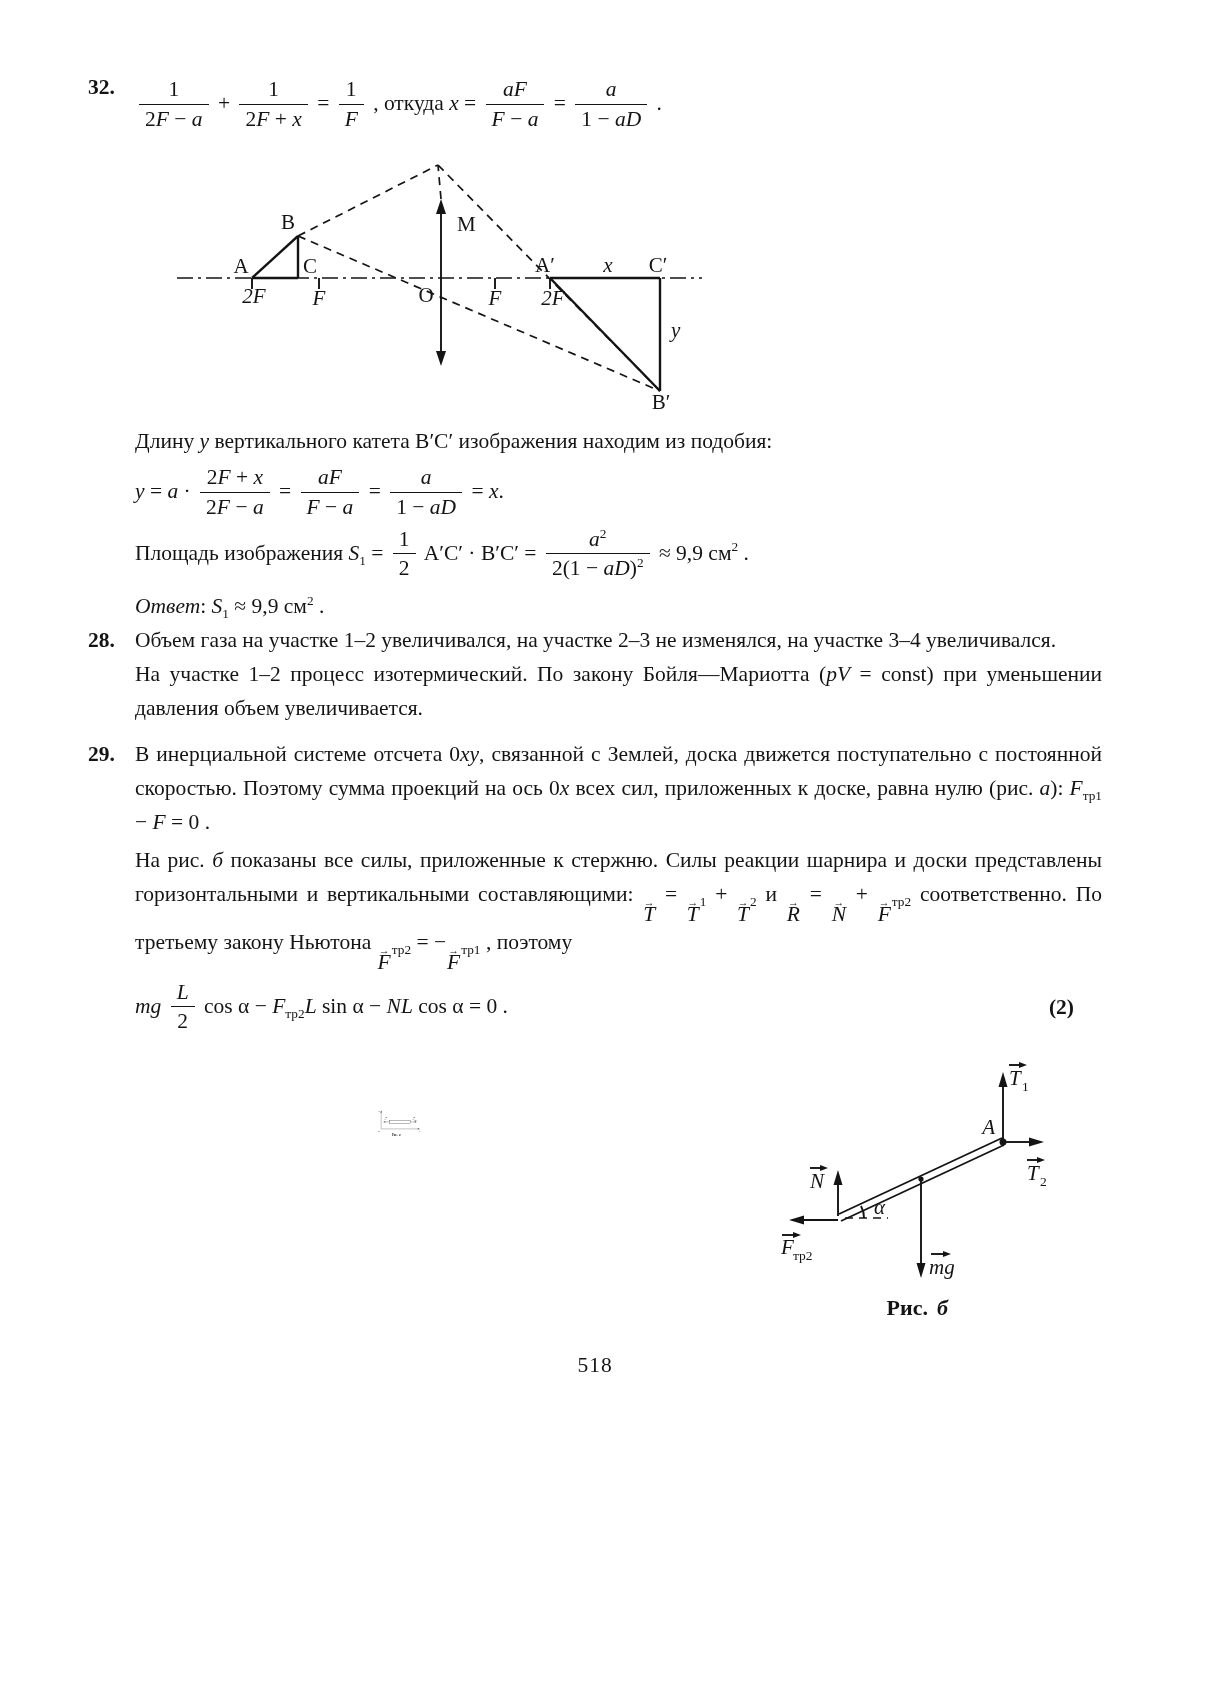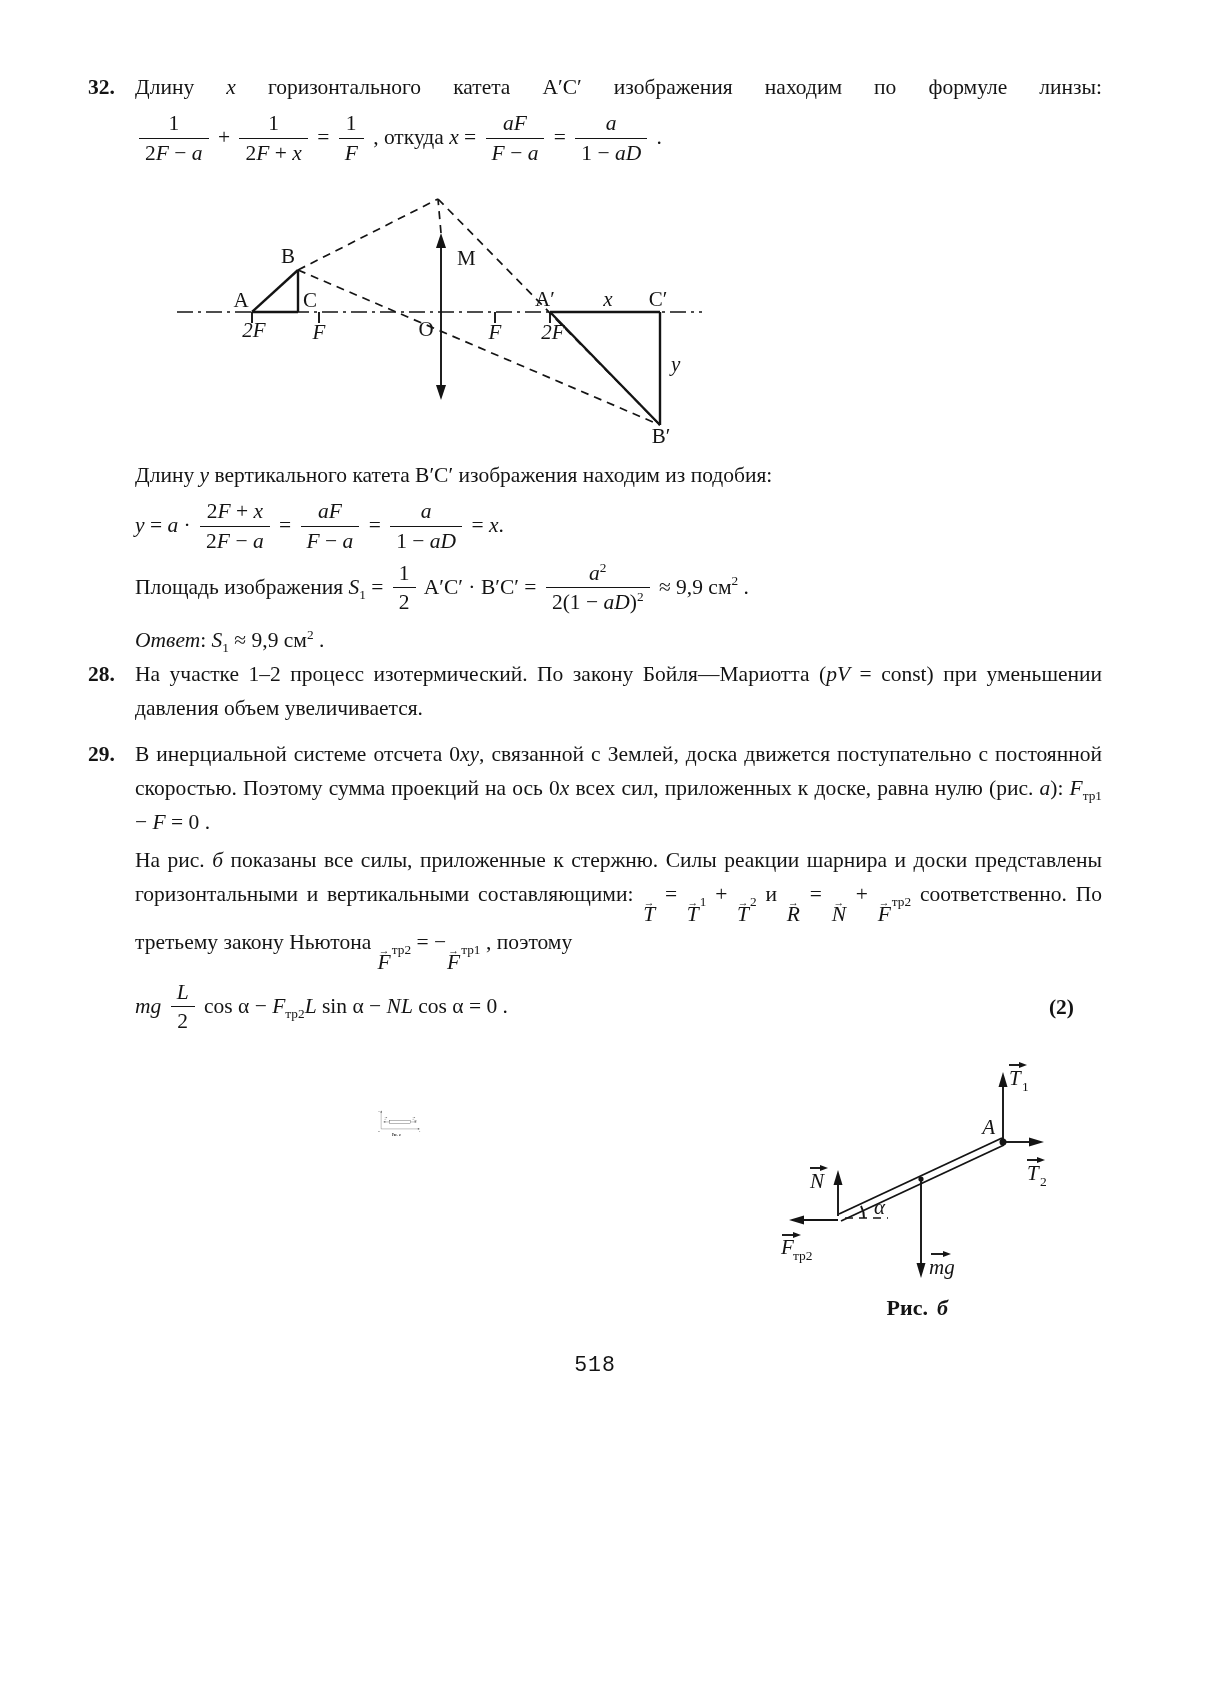--- a/index.html
+++ b/index.html
@@ -24,41 +24,40 @@
   .vec-b{font-style:italic;}
   .eqrow{display:flex;align-items:center;margin:8px 0;}
   .eq{line-height:normal;}
   .eqno{margin-left:auto;padding-right:28px;font-weight:bold;}
   .variant{text-align:center;font-family:"Liberation Sans","DejaVu Sans",sans-serif;
            font-weight:bold;font-size:22.5px;margin:14px 0 12px 0;line-height:30px;}
   .lensfig{width:580px;margin:6px auto 4px;}
   .figrow{position:relative;height:288px;margin-top:6px;}
   .figa{position:absolute;left:142px;top:60px;}
   .figb{position:absolute;left:682px;top:0;}
-  .pageno{text-align:center;margin-top:12px;letter-spacing:1px;font-family:Liberation Mono, monospace;}
+  .pageno{text-align:center;margin-top:12px;letter-spacing:1px;}
   svg text{font-family:"Liberation Serif","DejaVu Serif",serif;font-size:21px;fill:#141414;}
   svg text.svg-it{font-style:italic;}
   svg text.svg-sm{font-size:13.5px;}
   svg text.svg-cap{font-weight:bold;font-size:22px;}
   svg text.svg-cap-it{font-weight:bold;font-size:22px;font-style:italic;}
   .ln{stroke:#141414;stroke-width:1.9;fill:none;}
   .lnb{stroke:#141414;stroke-width:2.4;fill:none;}
   .dash{stroke:#141414;stroke-width:1.7;fill:none;stroke-dasharray:8 6;}
   .dashdot{stroke:#141414;stroke-width:1.7;fill:none;stroke-dasharray:16 5 3 5;}
   .ah{fill:#141414;stroke:none;}
 </style>
 </head>
 <body>
 
 <div class="page">
 
   <div class="item">
     <div class="ino">32.</div>
     <div class="ibody">
-      <p class="para stretch"><span class="rt">Длину </span><span class="it">x</span><span class="rt"> горизонтального катета A′C′ изображения находим по формуле линзы:</span></p>
 
       <div class="eqrow">
         <span class="eq"><span class="frac"><span class="num"><span class="rt">1</span></span><span class="den"><span class="rt">2</span><span class="it">F</span><span class="rt"> − </span><span class="it">a</span></span></span><span class="rt"> + </span><span class="frac"><span class="num"><span class="rt">1</span></span><span class="den"><span class="rt">2</span><span class="it">F</span><span class="rt"> + </span><span class="it">x</span></span></span><span class="rt"> = </span><span class="frac"><span class="num"><span class="rt">1</span></span><span class="den"><span class="it">F</span></span></span><span class="rt"> ,  откуда </span><span class="it">x</span><span class="rt"> = </span><span class="frac"><span class="num"><span class="it">aF</span></span><span class="den"><span class="it">F</span><span class="rt"> − </span><span class="it">a</span></span></span><span class="rt"> = </span><span class="frac"><span class="num"><span class="it">a</span></span><span class="den"><span class="rt">1 − </span><span class="it">aD</span></span></span><span class="rt"> .</span></span>
       </div>
 
       
       <svg class="lensfig" width="580" height="265" viewBox="330 160 580 265" xmlns="http://www.w3.org/2000/svg">
 
         <line class="dashdot" x1="372" y1="293" x2="897" y2="293"></line>
 
@@ -111,20 +110,21 @@
       </div>
 
       <p class="para" style="margin-top:3px;"><span class="it">Ответ</span><span class="rt">: </span><span class="it">S</span><sub class="sb">1</sub><span class="rt"> ≈ 9,9 см</span><sup class="sp">2</sup><span class="rt"> .</span></p>
     </div>
   </div>
 
 
   <div class="item">
     <div class="ino">28.</div>
     <div class="ibody">
+      <p class="para">Объем газа на участке 1–2 увеличивался, на участке 2–3 не изменялся, на участке 3–4 увеличивался.</p>
       <p class="para"><span class="rt">На участке 1–2 процесс изотермический. По закону Бойля—Мариотта (</span><span class="it">pV</span><span class="rt"> = const) при уменьшении давления объем увеличивается.</span></p>
     </div>
   </div>
 
   <div class="item" style="margin-top:12px;">
     <div class="ino">29.</div>
     <div class="ibody">
       <p class="para"><span class="rt">В инерциальной системе отсчета 0</span><span class="it">xy</span><span class="rt">, связанной с Землей, доска движется поступательно с постоянной скоростью. Поэтому сумма проекций на ось 0</span><span class="it">x</span><span class="rt"> всех сил, приложенных к доске, равна нулю (рис. </span><span class="it">а</span><span class="rt">): </span><span class="it">F</span><sub class="sb">тр1</sub><span class="rt"> − </span><span class="it">F</span><span class="rt"> = 0 .</span></p>
       <p class="para" style="margin-top:4px;"><span class="rt">На рис. </span><span class="it">б</span><span class="rt"> показаны все силы, приложенные к стержню. Силы реакции шарнира и доски представлены горизонтальными и вертикальными составляющими: </span><span class="vec">
             <span class="vec-a">→</span>

